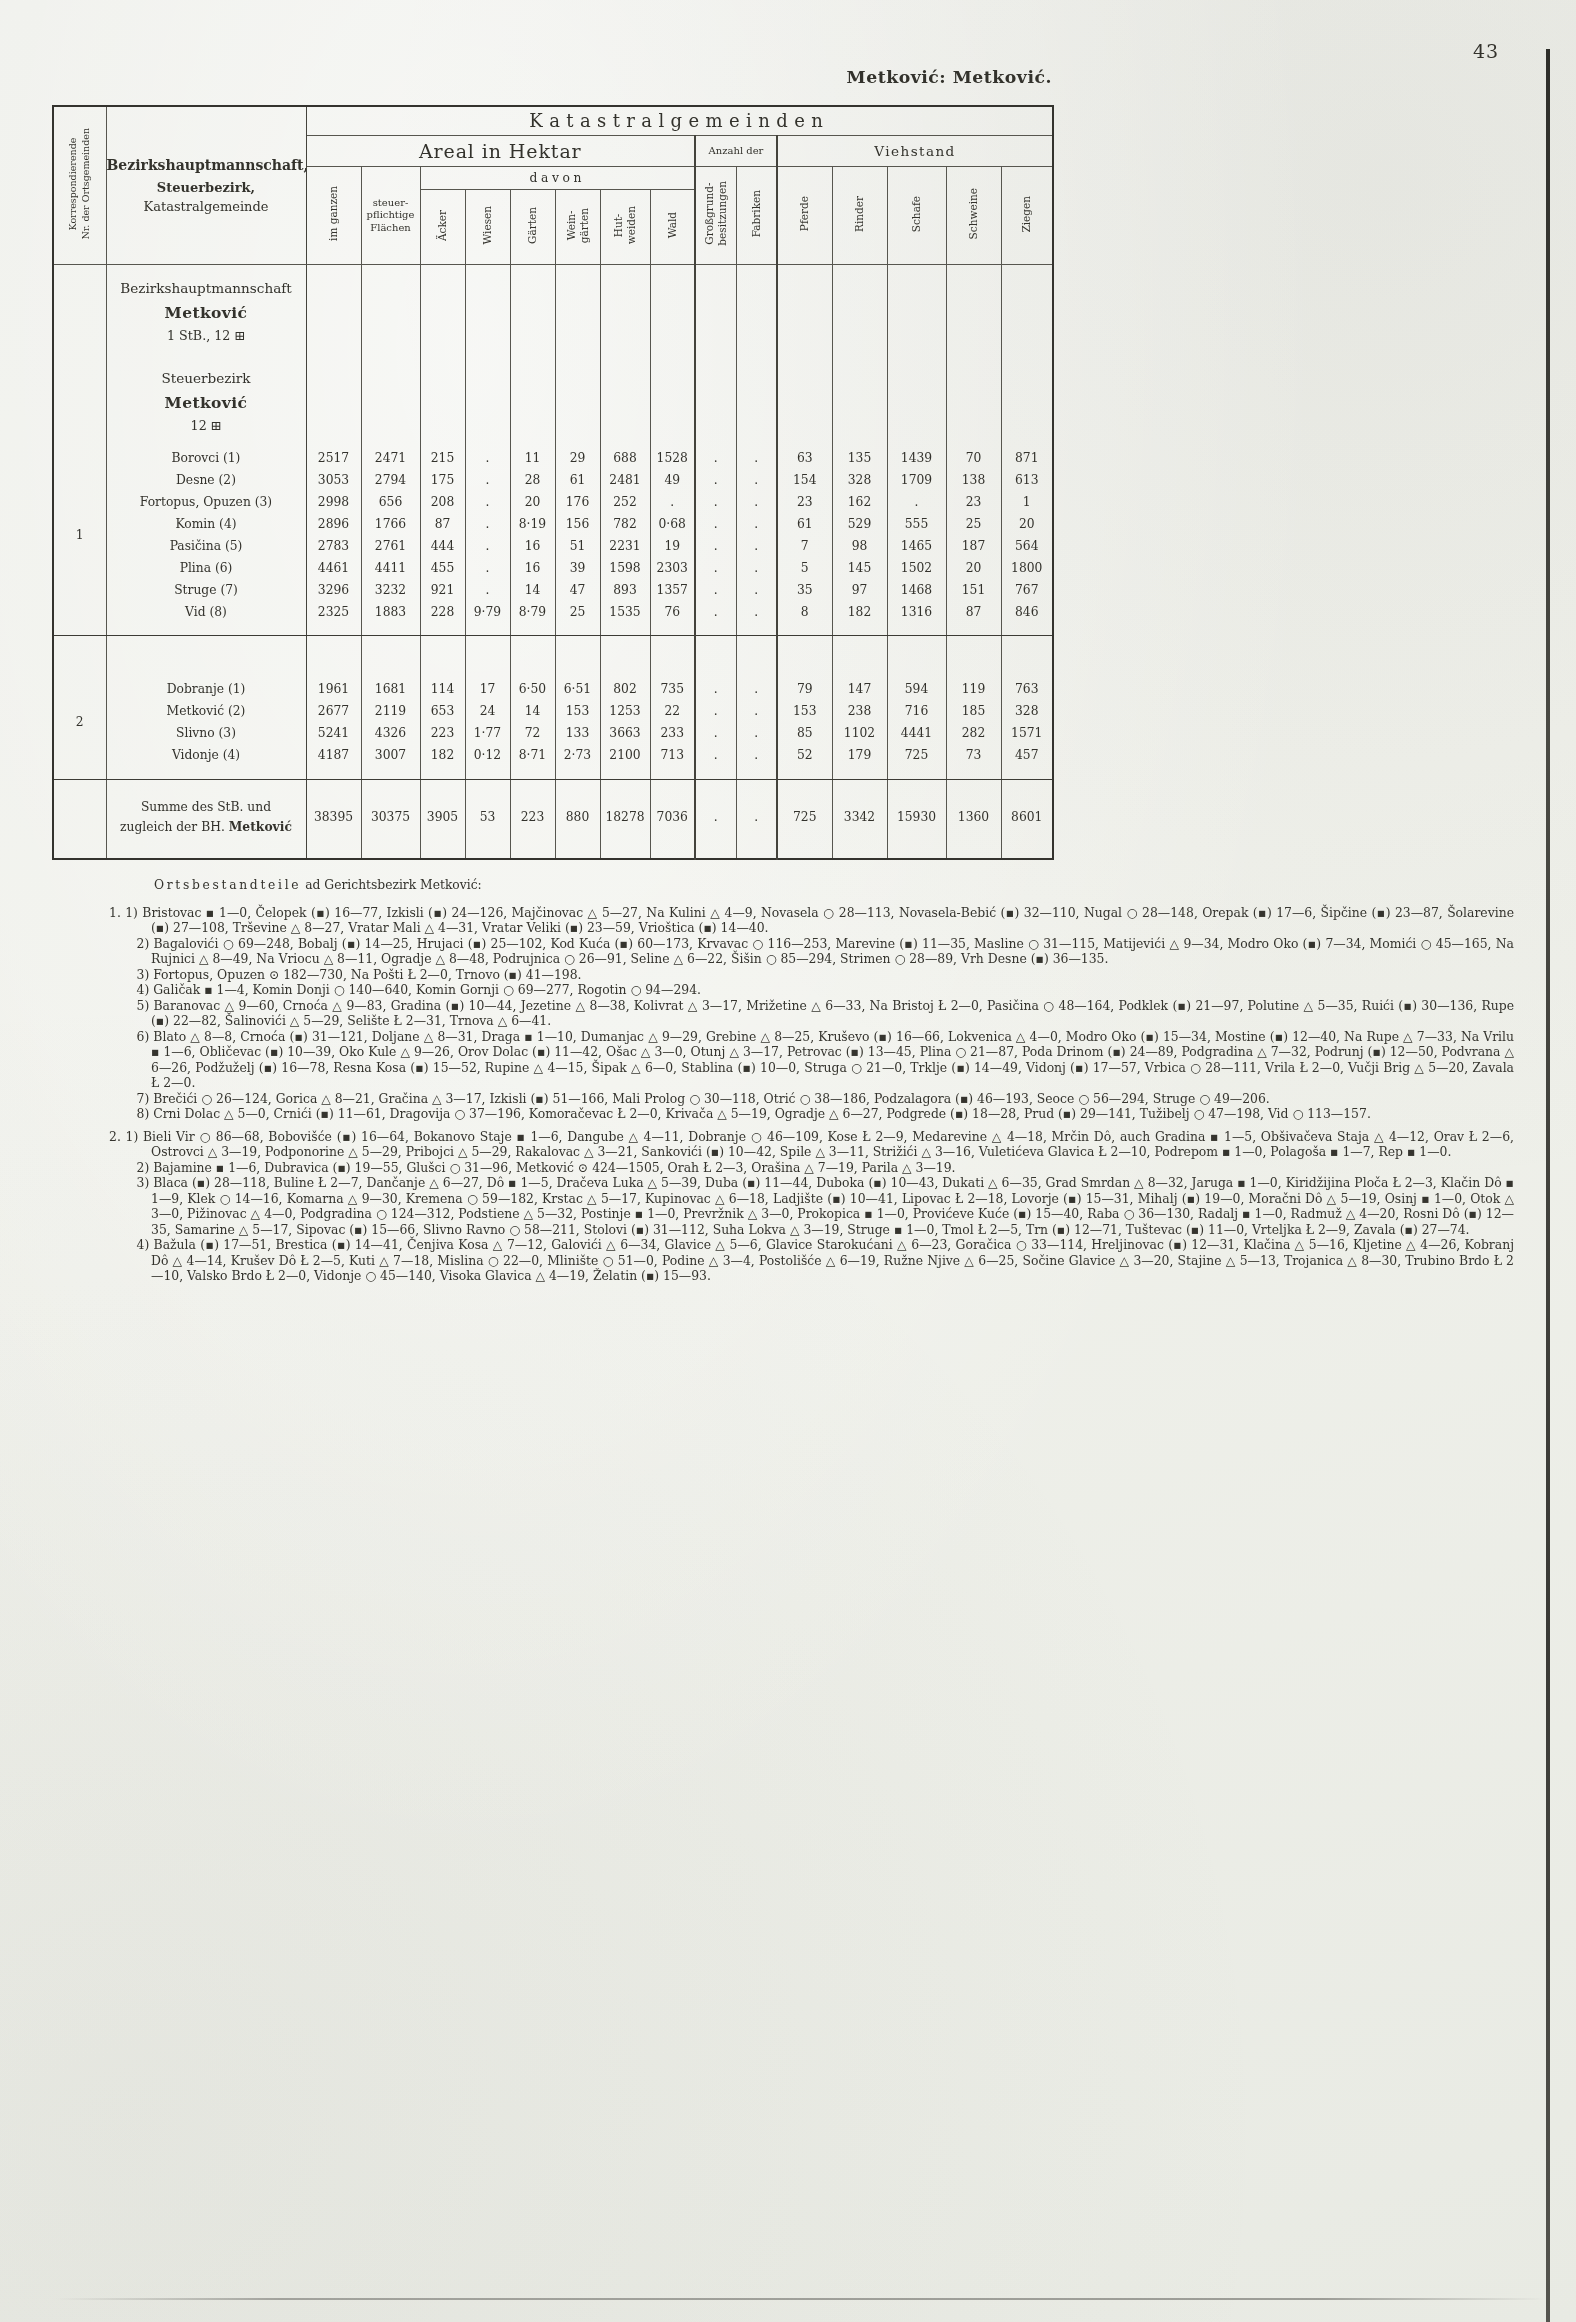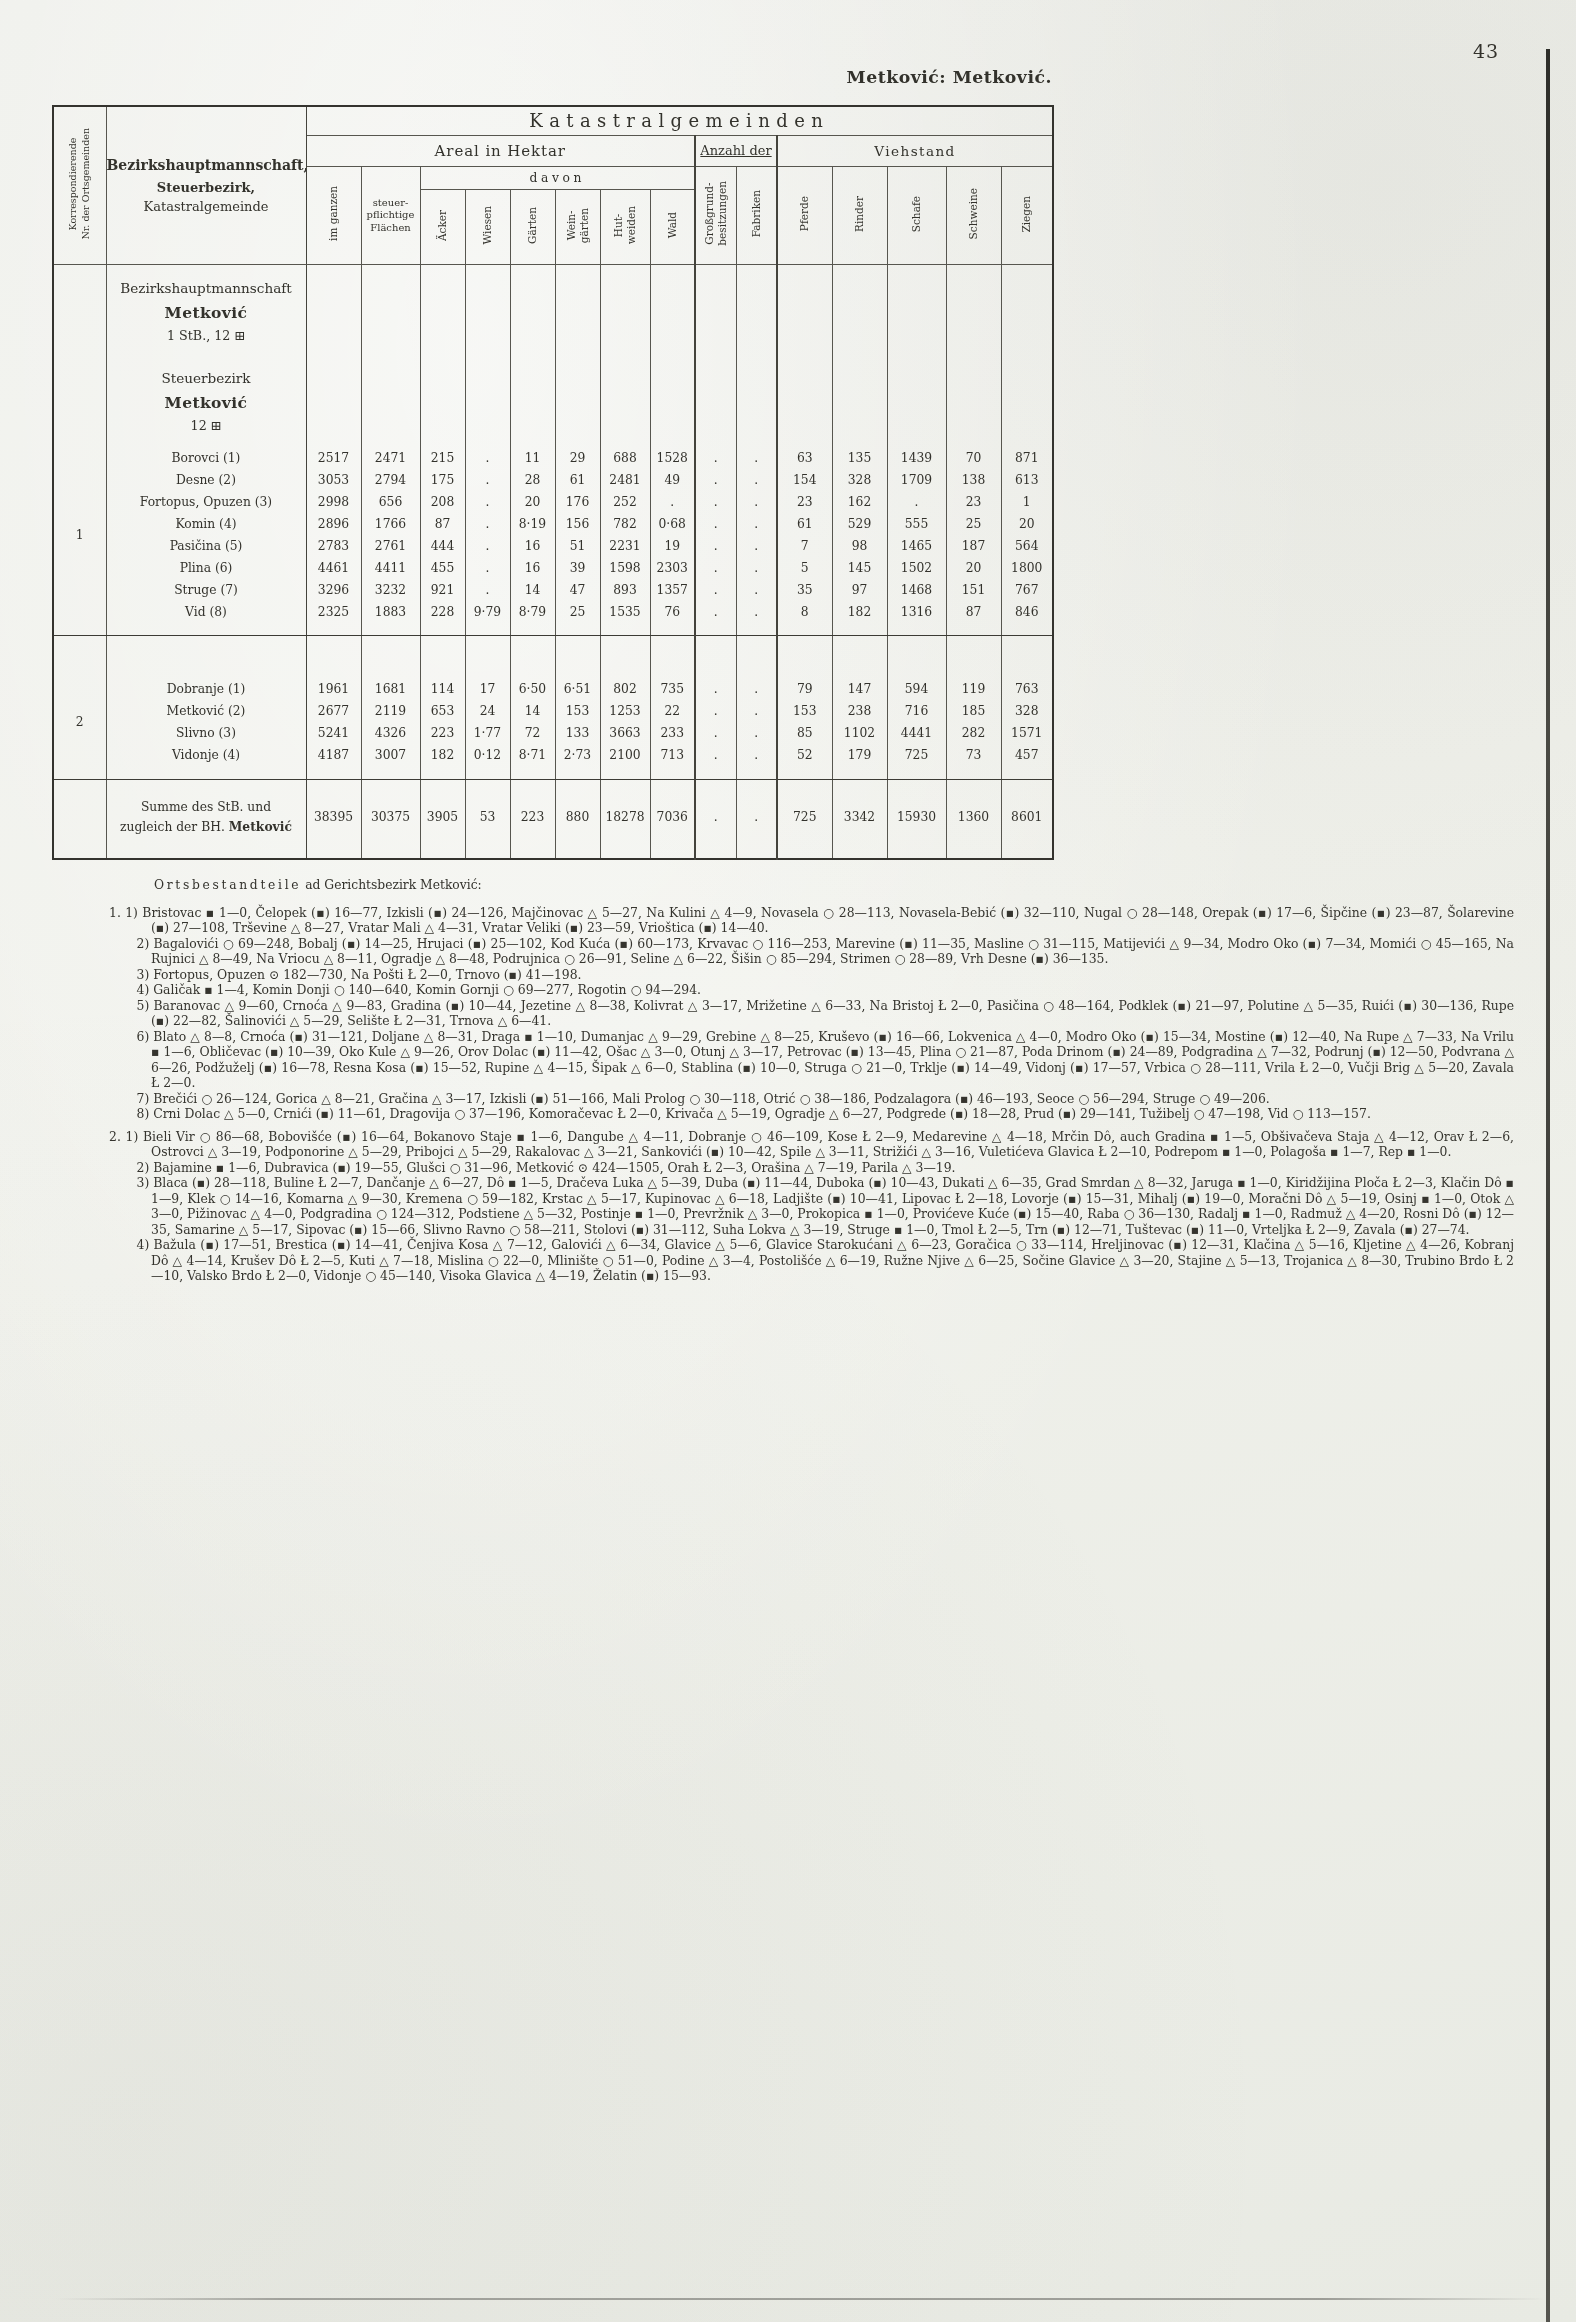--- a/index.html
+++ b/index.html
@@ -22,22 +22,22 @@
     border-collapse:collapse;table-layout:fixed;border:2.7px solid #34332e;}
   .kataster th,.kataster td{border-right:0.9px solid #57564f;padding:0;font-weight:normal;
     vertical-align:middle;text-align:center;overflow:hidden;}
   .kataster .v-name{border-right:1.8px solid #44433c;}
   .kataster .dbl{border-right:2.7px double #44433c;}
   .kataster thead th{border-bottom:0.9px solid #57564f;}
   .kataster tbody tr:first-child td{border-top:1.8px solid #35342f;}
 
   .hr1{height:29px}.hr2{height:31px}.hr3{height:23.6px}.hr4{height:75px}
   .kg-head{font-size:18px;letter-spacing:6.4px;}
-  .areal-head{font-size:15px;letter-spacing:0.9px;}
-  .anzahl-head{font-size:13px;text-decoration:underline;}
+  .areal-head{font-size:19px;letter-spacing:0.9px;}
+  .anzahl-head{font-size:10px;}
   .vieh-head{font-size:13.6px;letter-spacing:1.4px;}
   .davon-head{font-size:12.3px;letter-spacing:3.6px;}
   .vert{writing-mode:vertical-rl;transform:rotate(180deg);display:inline-block;
     white-space:pre-line;font-size:10.5px;line-height:1.2;}
   .nrv{font-size:9.5px;line-height:1.35;}
   .steu{font-size:10px;line-height:1.25;white-space:pre-line;}
   .name-head .nh1{font-size:14px;font-weight:bold;}
   .name-head .nh2{font-size:13px;font-weight:bold;margin-top:7px;}
   .name-head .nh3{font-size:13px;margin-top:3.6px;}
 

